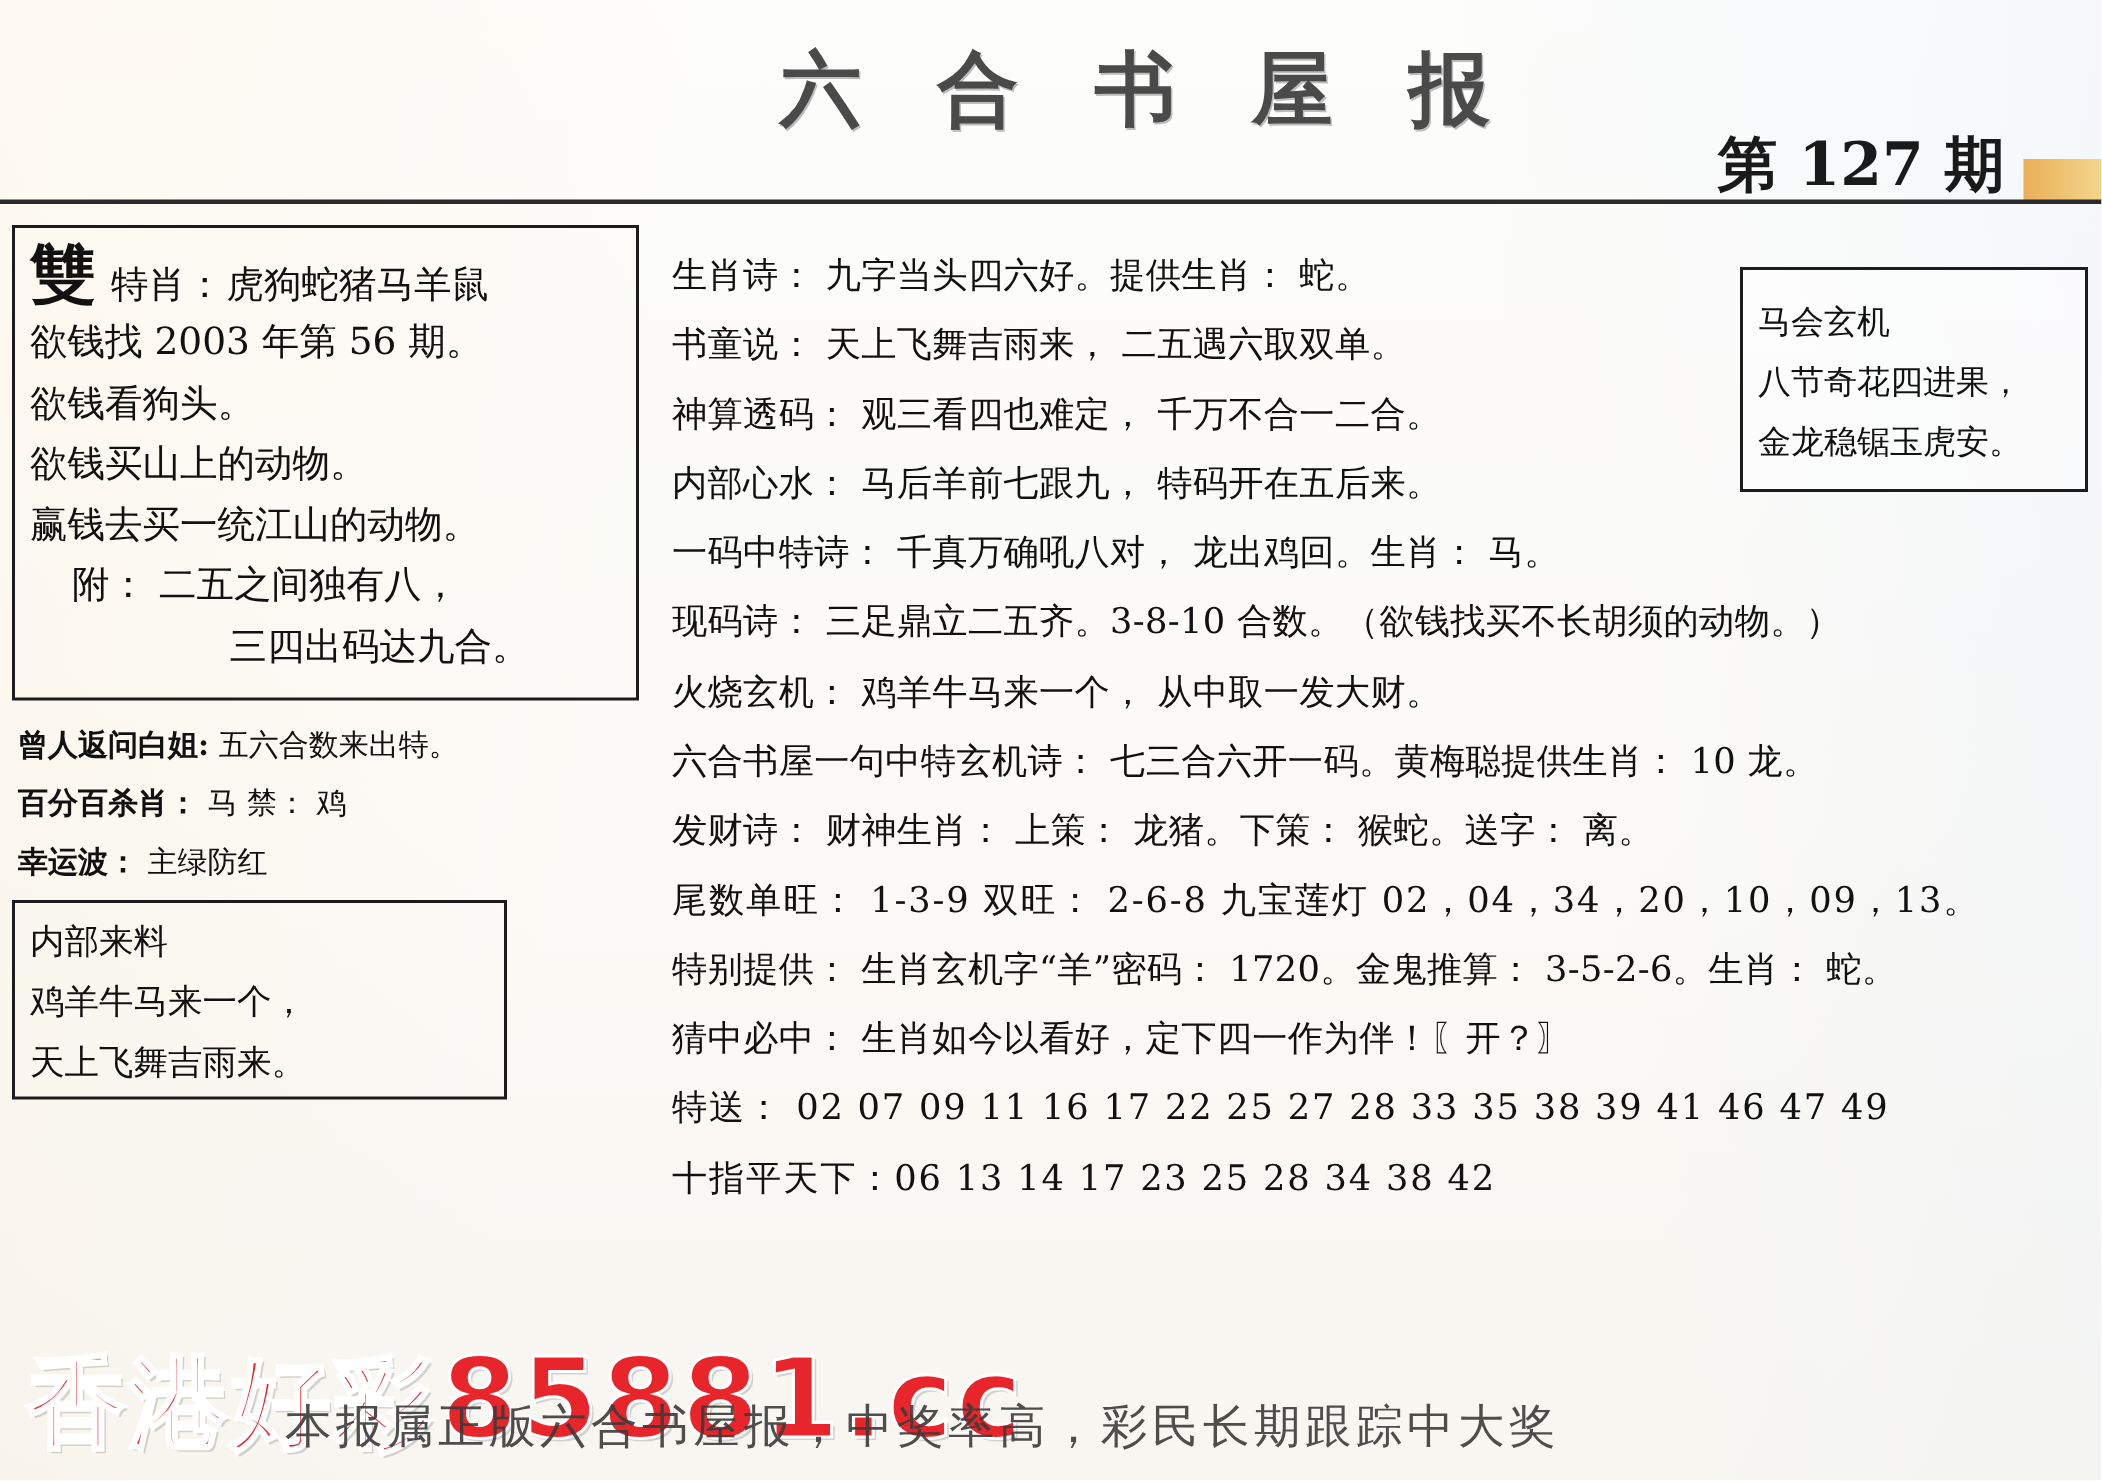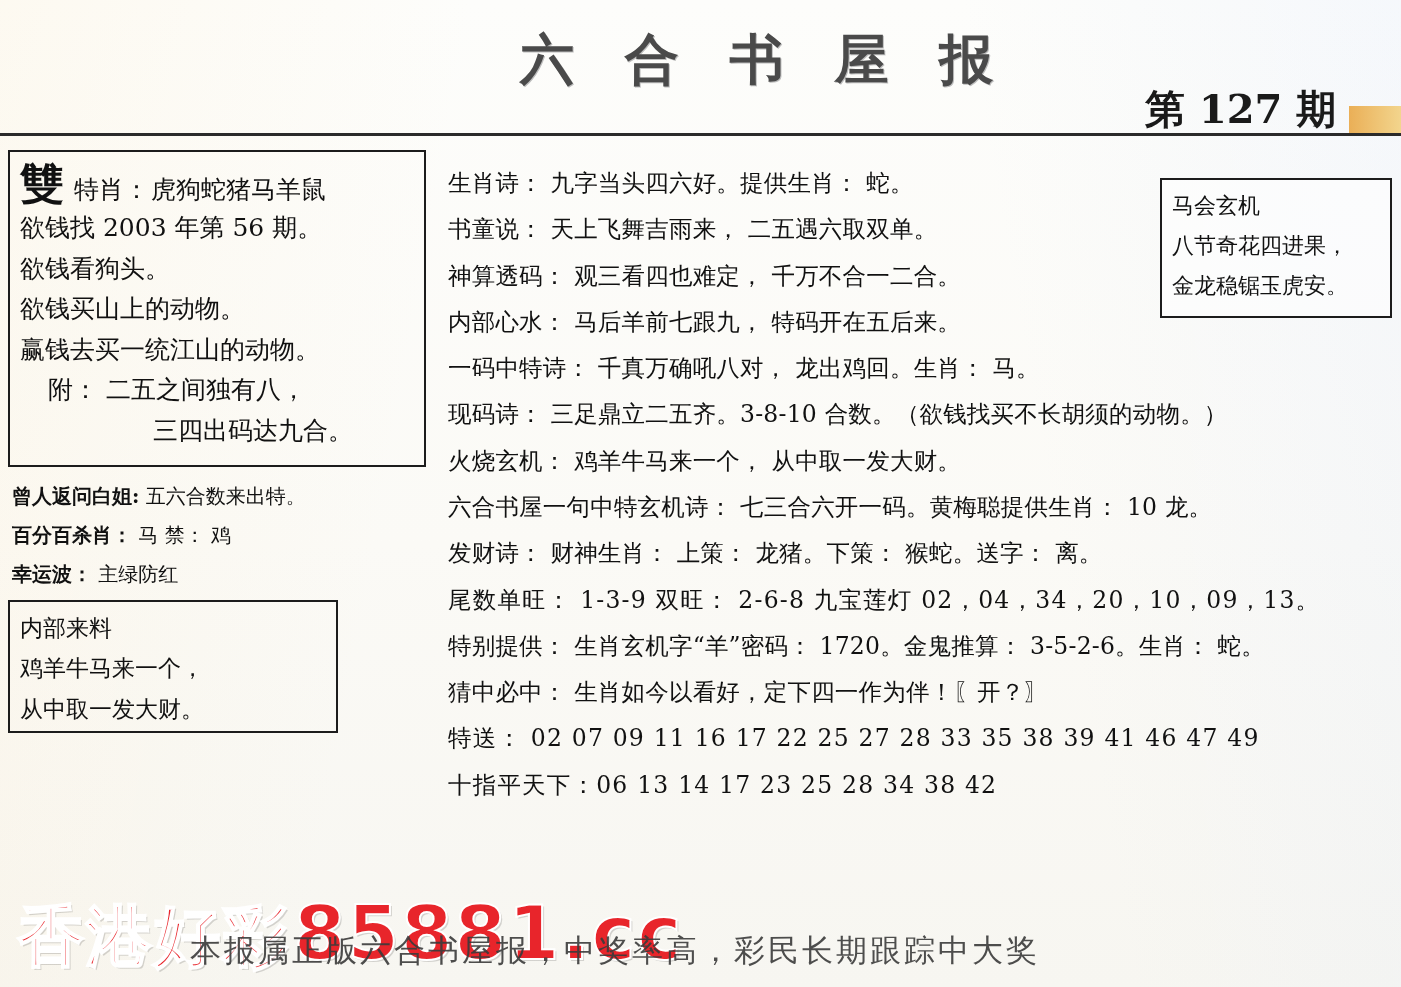--- a/index.html
+++ b/index.html
@@ -155,21 +155,21 @@
   }
 
   
   .box-right {
     position: absolute;
     left: 1160px;
     top: 178px;
     width: 232px;
     border: 2px solid #1c1c1c;
     box-sizing: border-box;
-    padding: 6px 8px 10px 10px;
+    padding: 16px 8px 10px 10px;
     background: rgba(255,255,255,0.55);
   }
   .box-right .t {
     font-size: 22px;
     line-height: 1.82;
     white-space: nowrap;
   }
 
   
   .watermark {
@@ -247,21 +247,21 @@
       </div>
       <div class="mini">
         <span class="k">幸运波：</span>
         <span>主绿防红</span>
       </div>
     </div>
 
     <div class="box-inner">
       <div class="t">内部来料</div>
       <div class="t">鸡羊牛马来一个，</div>
-      <div class="t">从中取一发大财。</div>
+      <div class="t">天上飞舞吉雨来。</div>
     </div>
   </div>
 
   <div class="mid-col">
     <div class="mline">生肖诗： 九字当头四六好。提供生肖： 蛇。</div>
     <div class="mline">书童说： 天上飞舞吉雨来， 二五遇六取双单。</div>
     <div class="mline">神算透码： 观三看四也难定， 千万不合一二合。</div>
     <div class="mline">内部心水： 马后羊前七跟九， 特码开在五后来。</div>
     <div class="mline">一码中特诗： 千真万确吼八对， 龙出鸡回。生肖： 马。</div>
     <div class="mline">现码诗： 三足鼎立二五齐。3-8-10 合数。（欲钱找买不长胡须的动物。）</div>

